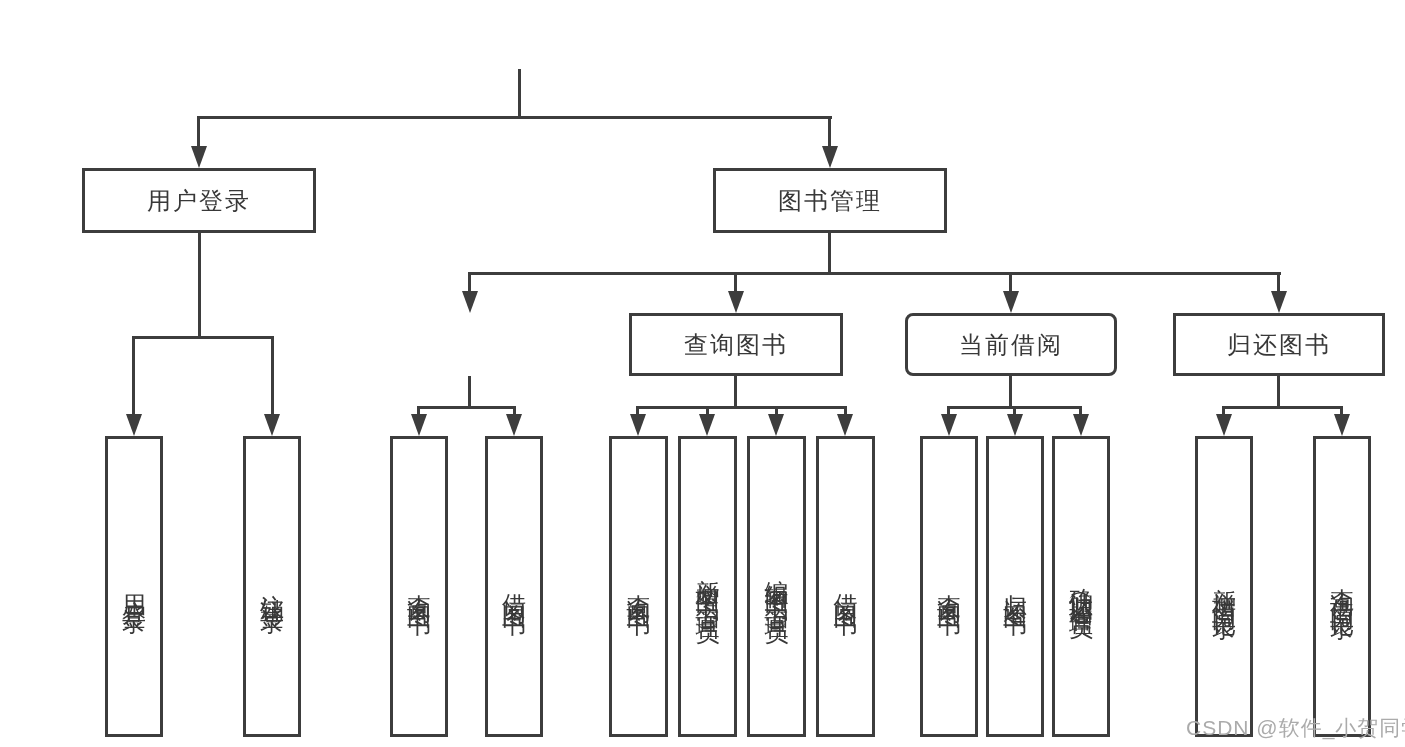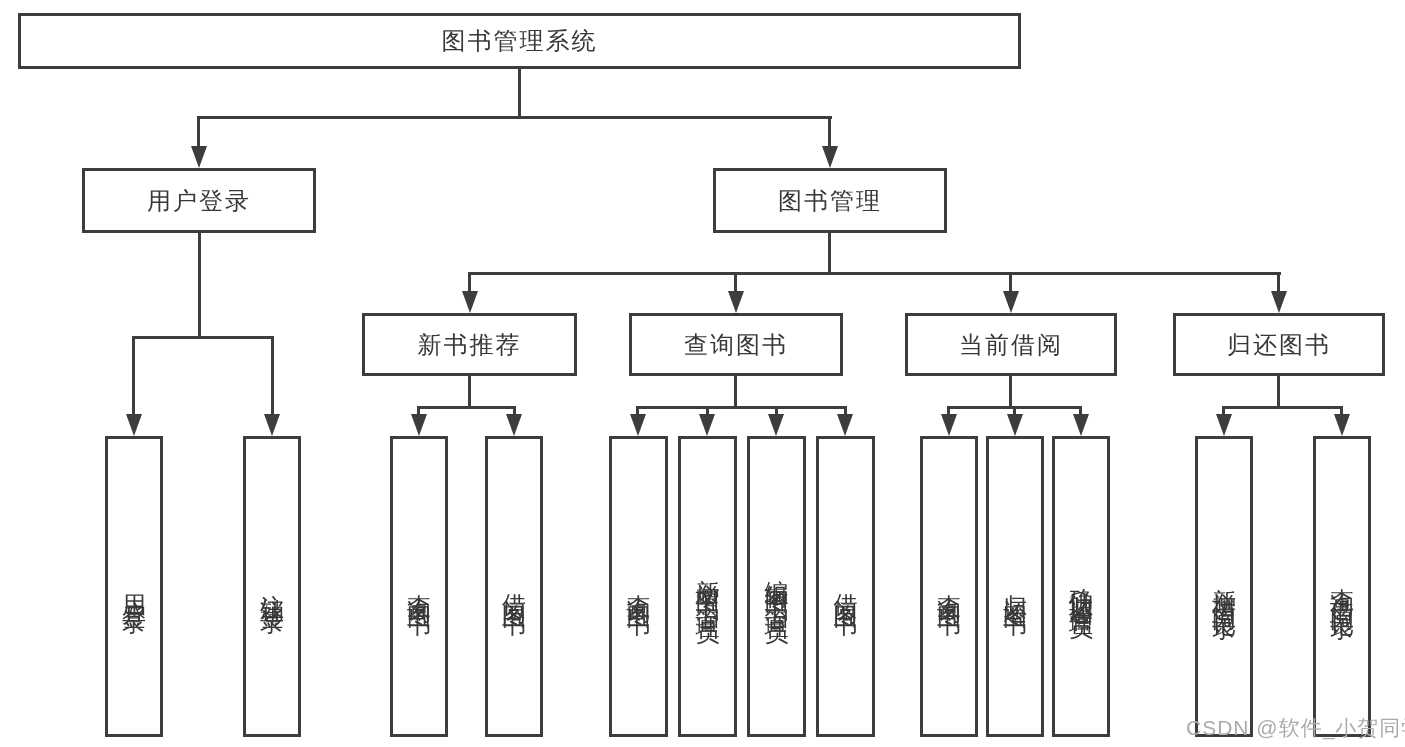--- a/index.html
+++ b/index.html
@@ -32,23 +32,20 @@
   #watermark{
     position:absolute;left:1186px;top:714px;z-index:6;
     font-size:21px;letter-spacing:1px;color:#ababab;white-space:nowrap;
   }
 </style>
 </head>
 <body>
 
 <div id="stage">
 
-  <div class="hbox" style="left:18px;top:13px;width:1003px;height:56px;">
-    <span>图书管理系统</span>
-  </div>
 
   <div class="vline" style="left:518px;top:69px;height:50px;"></div>
   <div class="hline" style="left:198px;top:116px;width:634px;"></div>
   <div class="vline" style="left:197px;top:116px;height:32px;"></div>
   <div class="arrow" style="left:191px;top:146px;"></div>
   <div class="vline" style="left:828px;top:116px;height:32px;"></div>
   <div class="arrow" style="left:822px;top:146px;"></div>
 
   <div class="hbox" style="left:82px;top:168px;width:234px;height:65px;">
     <span>用户登录</span>
@@ -68,27 +65,24 @@
   <div class="hline" style="left:469px;top:272px;width:812px;"></div>
   <div class="vline" style="left:468px;top:272px;height:22px;"></div>
   <div class="arrow" style="left:462px;top:291px;"></div>
   <div class="vline" style="left:734px;top:272px;height:22px;"></div>
   <div class="arrow" style="left:728px;top:291px;"></div>
   <div class="vline" style="left:1009px;top:272px;height:22px;"></div>
   <div class="arrow" style="left:1003px;top:291px;"></div>
   <div class="vline" style="left:1277px;top:272px;height:22px;"></div>
   <div class="arrow" style="left:1271px;top:291px;"></div>
 
-  <div class="hbox" style="left:362px;top:313px;width:215px;height:63px;">
-    <span>新书推荐</span>
-  </div>
   <div class="hbox" style="left:629px;top:313px;width:214px;height:63px;">
     <span>查询图书</span>
   </div>
-  <div class="hbox" style="left:905px;top:313px;width:212px;height:63px;">
+  <div class="hbox" style="left:905px;top:313px;width:212px;height:63px;border-radius:8px;">
     <span>当前借阅</span>
   </div>
   <div class="hbox" style="left:1173px;top:313px;width:212px;height:63px;">
     <span>归还图书</span>
   </div>
 
   <div class="vline" style="left:468px;top:376px;height:33px;"></div>
   <div class="hline" style="left:418px;top:406px;width:98px;"></div>
   <div class="vline" style="left:417px;top:406px;height:12px;"></div>
   <div class="arrow" style="left:411px;top:414px;"></div>

